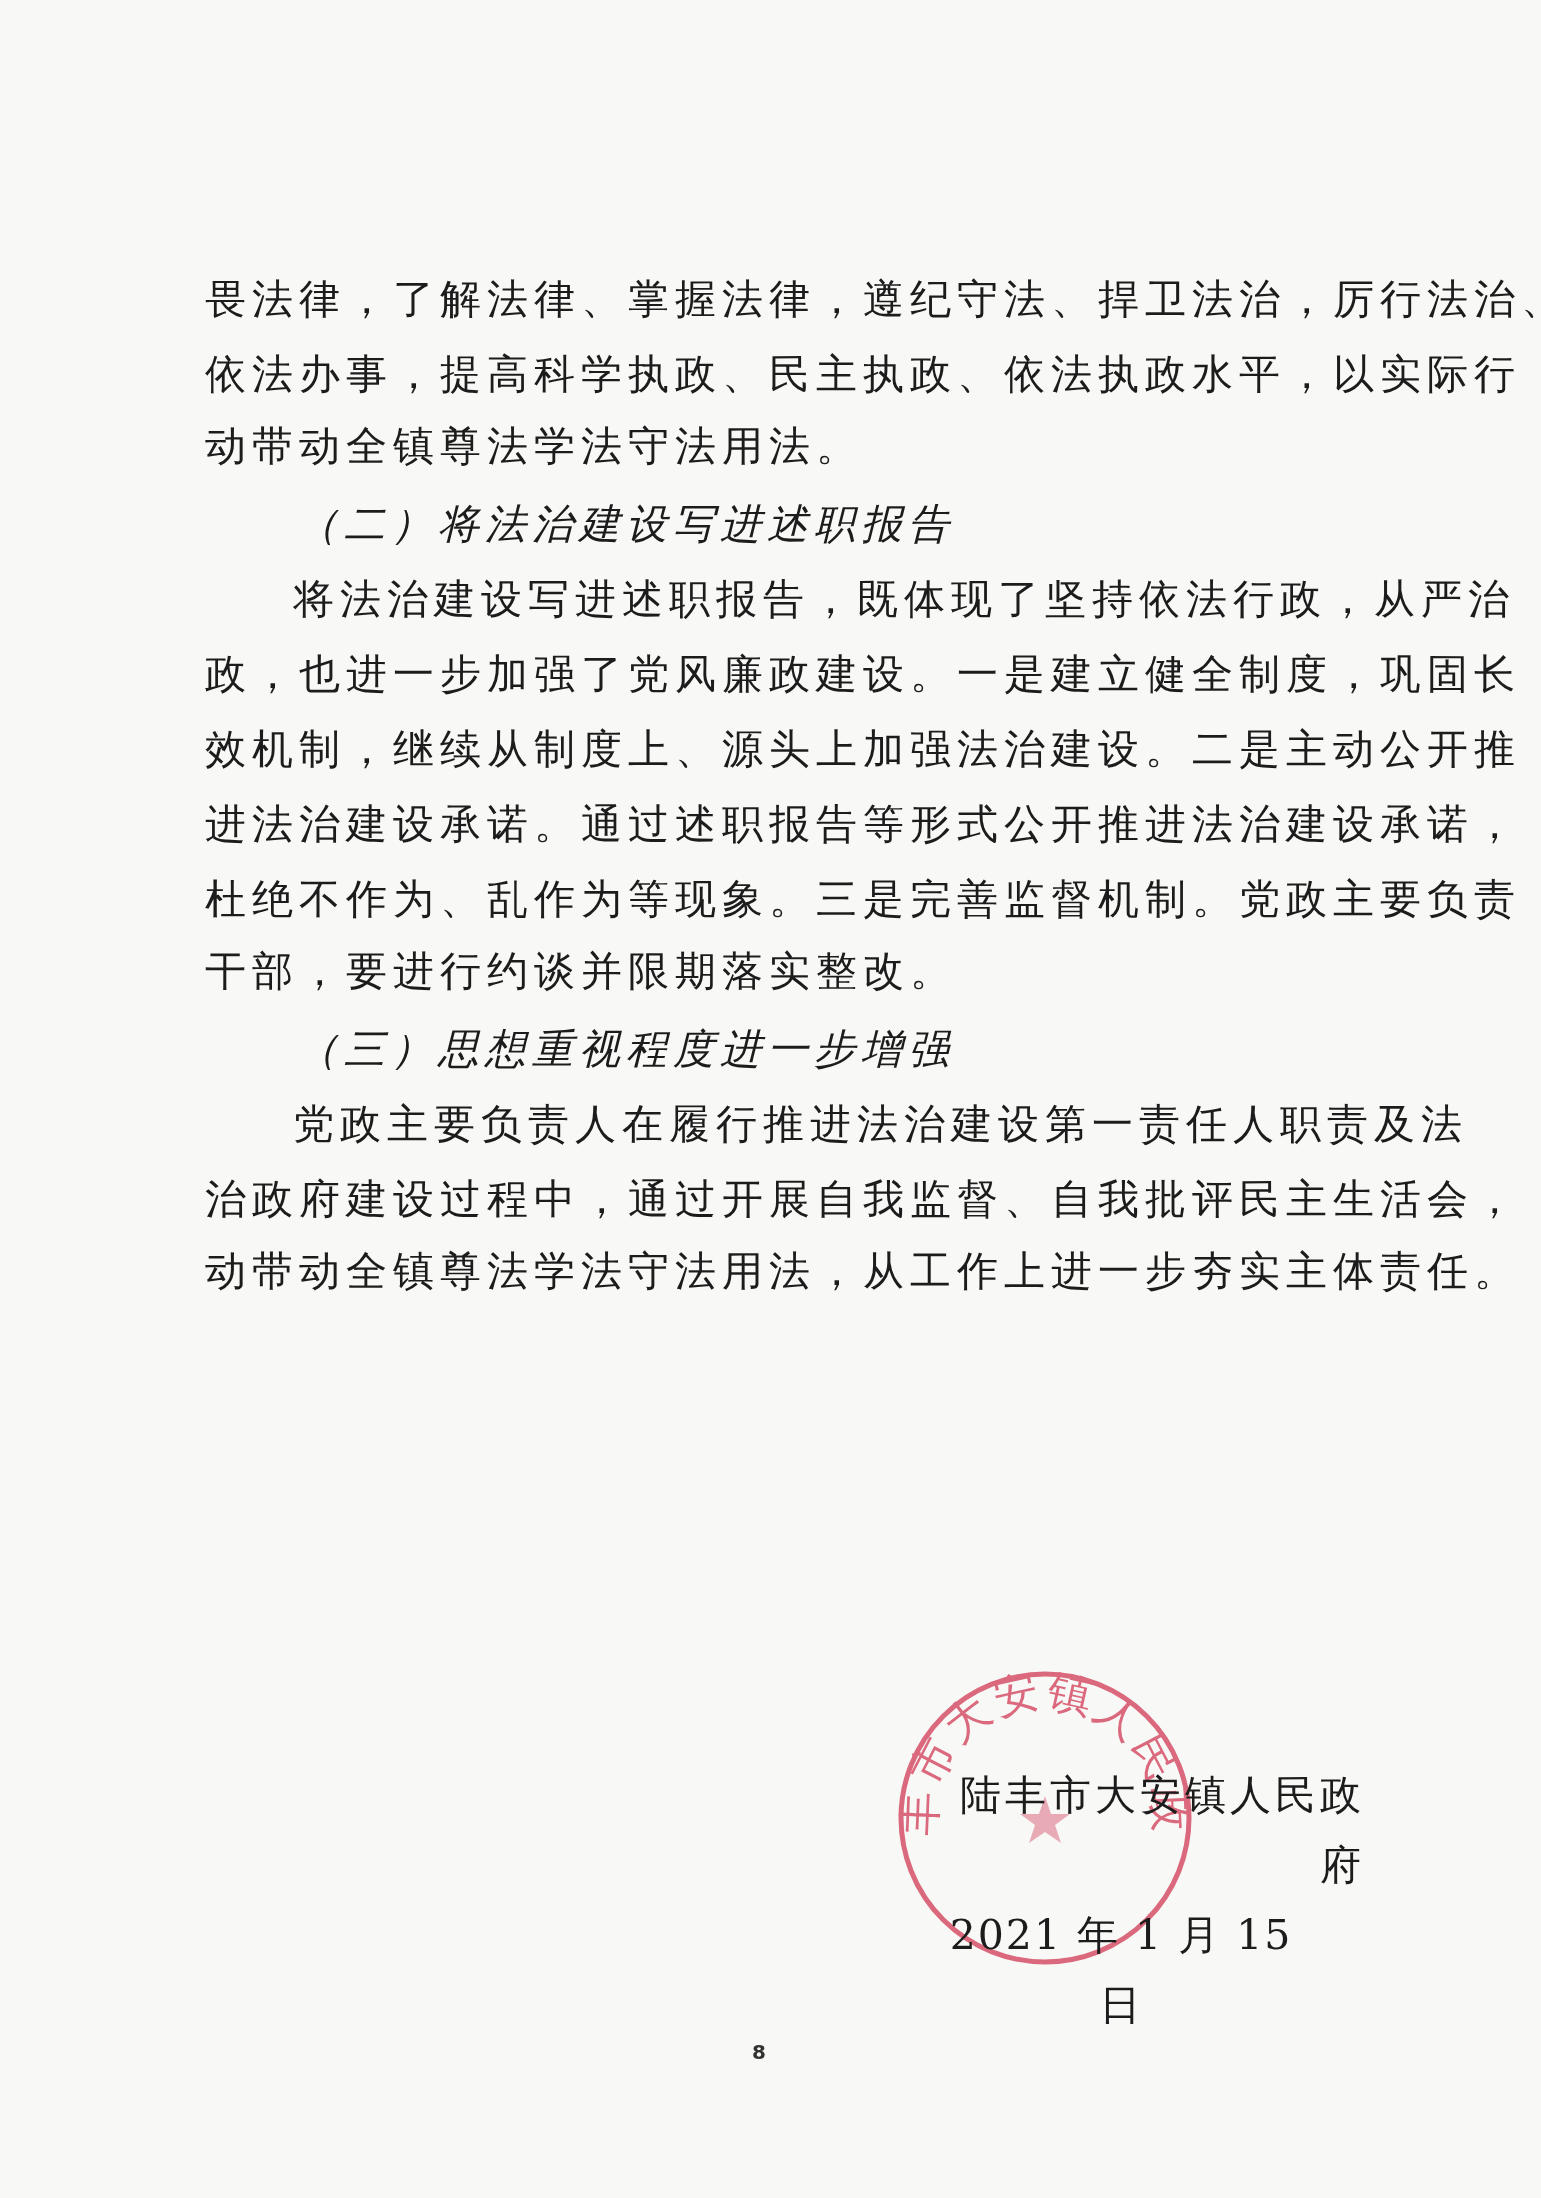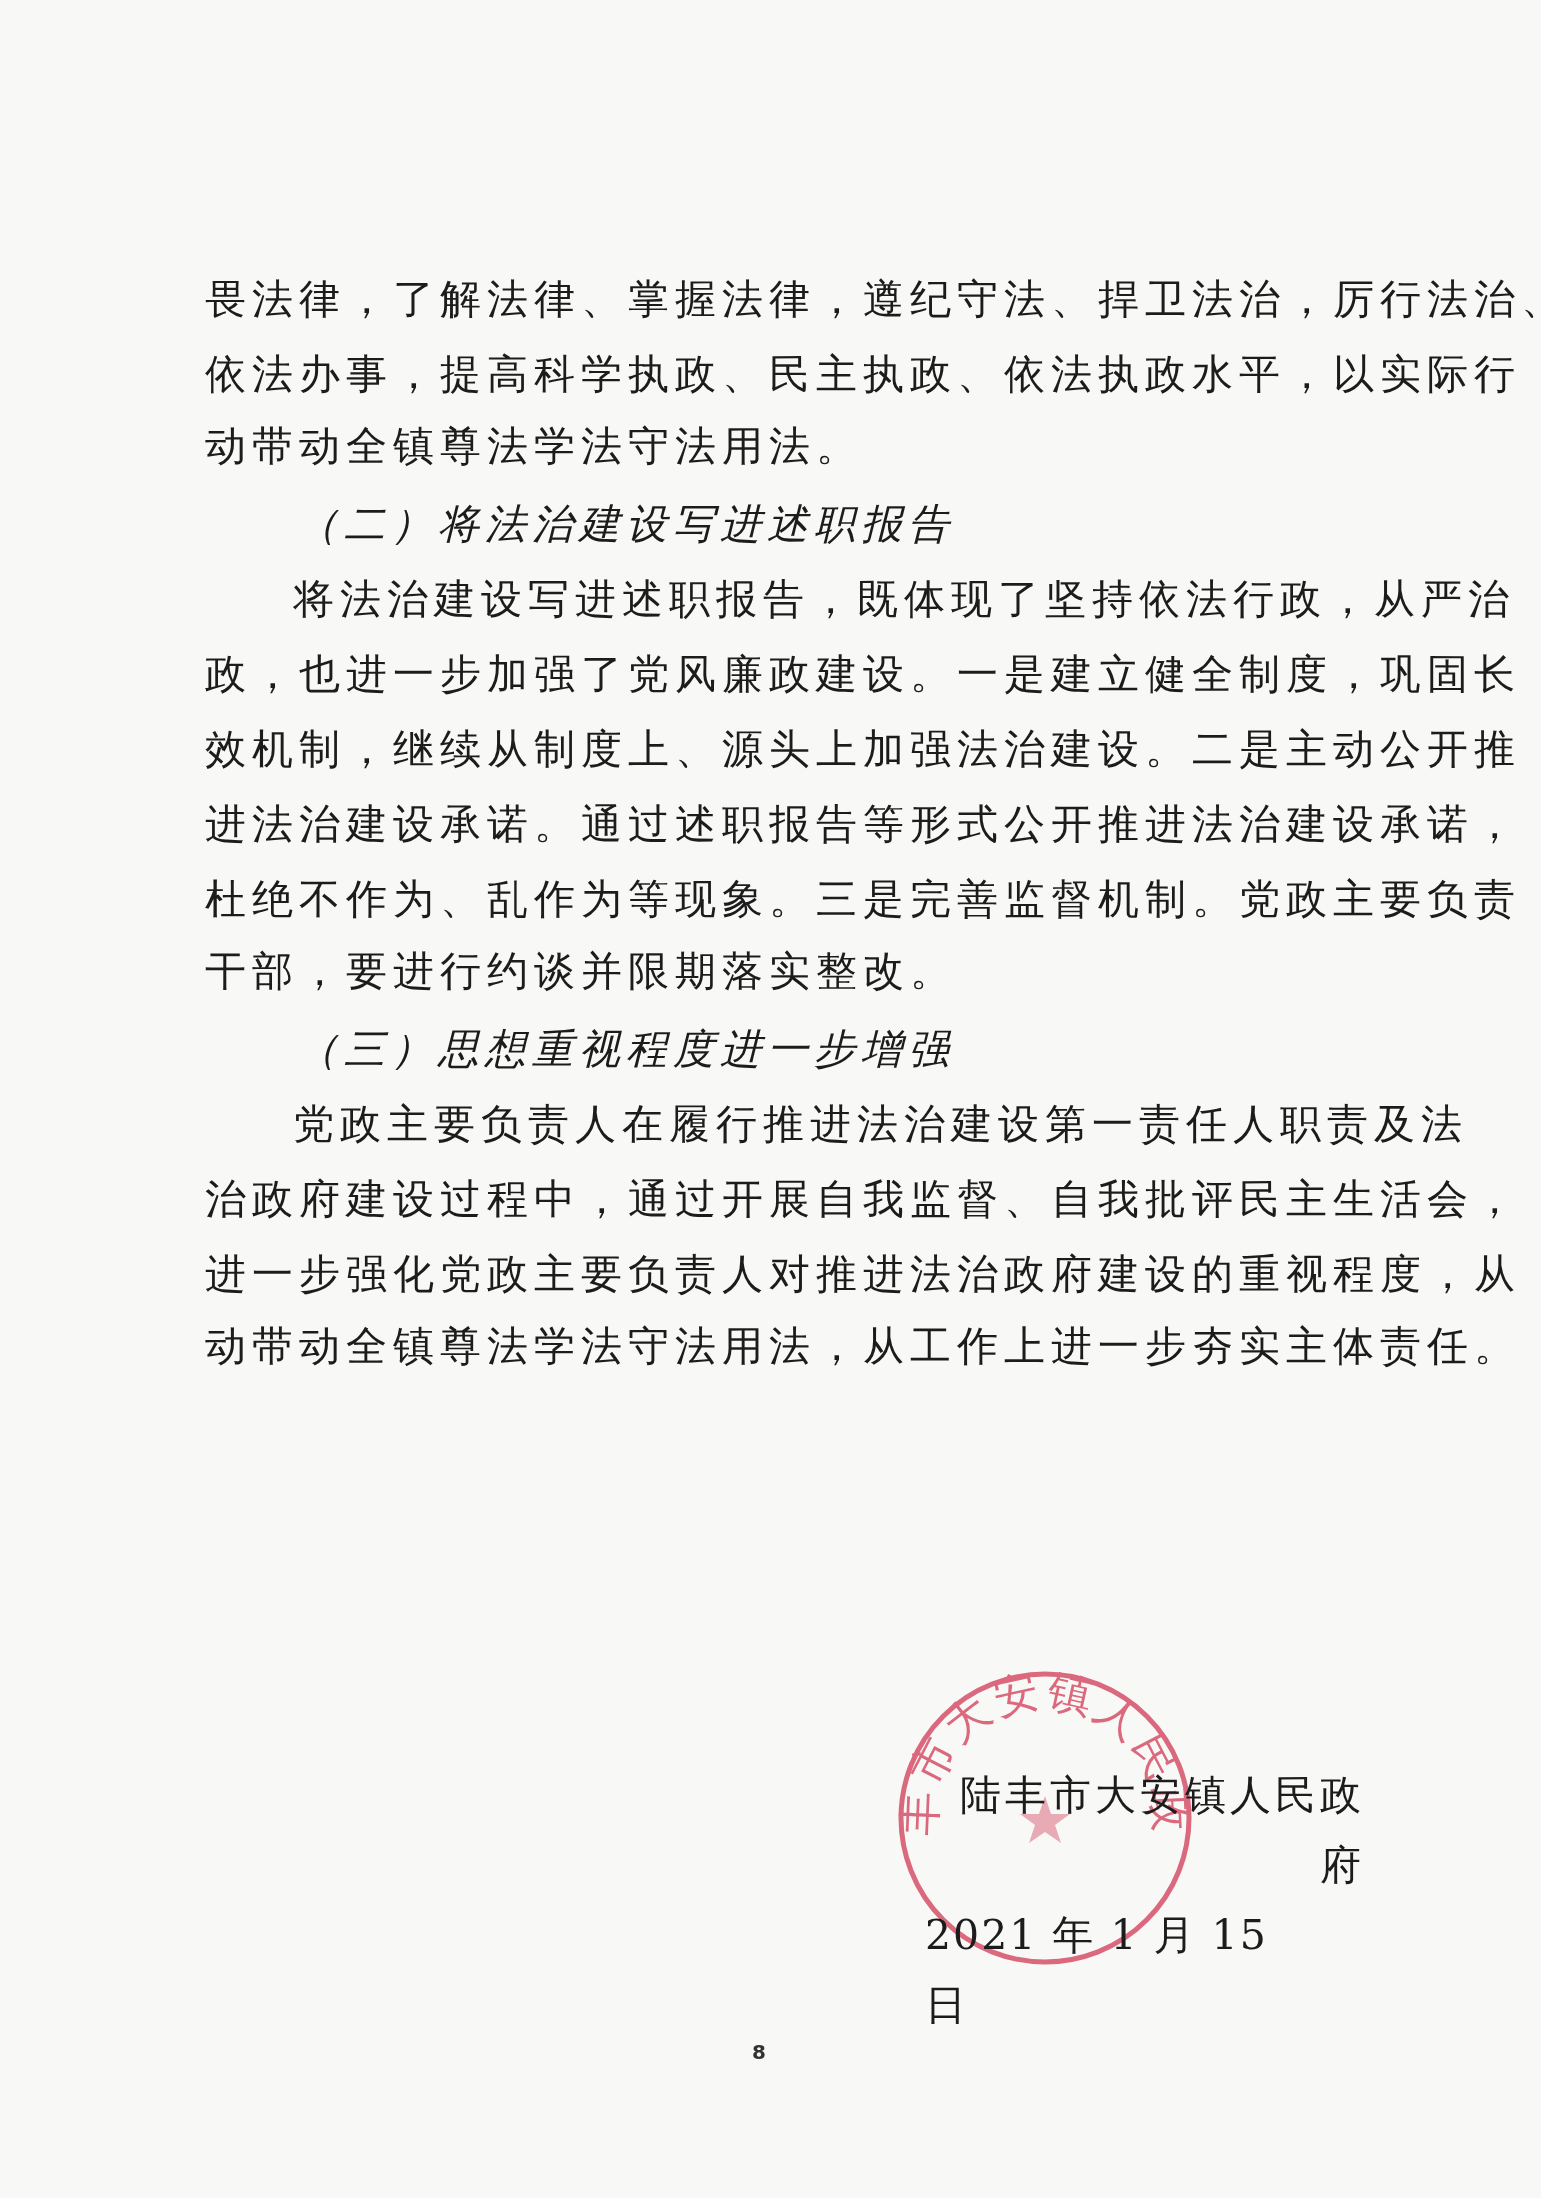--- a/index.html
+++ b/index.html
@@ -59,21 +59,21 @@
   .sig-org {
     font-size: 41px;
     letter-spacing: 4px;
     line-height: 70px;
     text-align: right;
   }
   .sig-date {
     font-size: 41px;
     letter-spacing: 2px;
     line-height: 70px;
-    text-align: left;
+    text-align: center;
     padding-right: 48px;
   }
   .stamp {
     position: absolute;
     left: 895px;
     top: 1668px;
     width: 300px;
     height: 300px;
     z-index: 1;
     opacity: 0.75;
@@ -105,21 +105,20 @@
     <div class="line">政，也进一步加强了党风廉政建设。一是建立健全制度，巩固长</div>
     <div class="line">效机制，继续从制度上、源头上加强法治建设。二是主动公开推</div>
     <div class="line">进法治建设承诺。通过述职报告等形式公开推进法治建设承诺，</div>
     <div class="line">杜绝不作为、乱作为等现象。三是完善监督机制。党政主要负责</div>
     <div class="line last">干部，要进行约谈并限期落实整改。</div>
 
     <div class="line heading">（三）思想重视程度进一步增强</div>
 
     <div class="line indent">党政主要负责人在履行推进法治建设第一责任人职责及法</div>
     <div class="line">治政府建设过程中，通过开展自我监督、自我批评民主生活会，</div>
-    <div class="line">进一步强化党政主要负责人对推进法治政府建设的重视程度，从</div>
     <div class="line last">动带动全镇尊法学法守法用法，从工作上进一步夯实主体责任。</div>
   </div>
 
   <svg class="stamp" viewBox="0 0 300 300" xmlns="http://www.w3.org/2000/svg">
     <defs>
       <path id="sealArc" d="M 48 190 A 110 110 0 1 1 252 190" fill="none"></path>
     </defs>
     <circle cx="150" cy="150" r="144" fill="none" stroke="#d23a55" stroke-width="5"></circle>
     <text font-size="44" fill="#d23a55" font-family="DejaVu Serif, serif" letter-spacing="4">
       <textPath href="#sealArc" startOffset="50%" text-anchor="middle">陆丰市大安镇人民政府</textPath>

